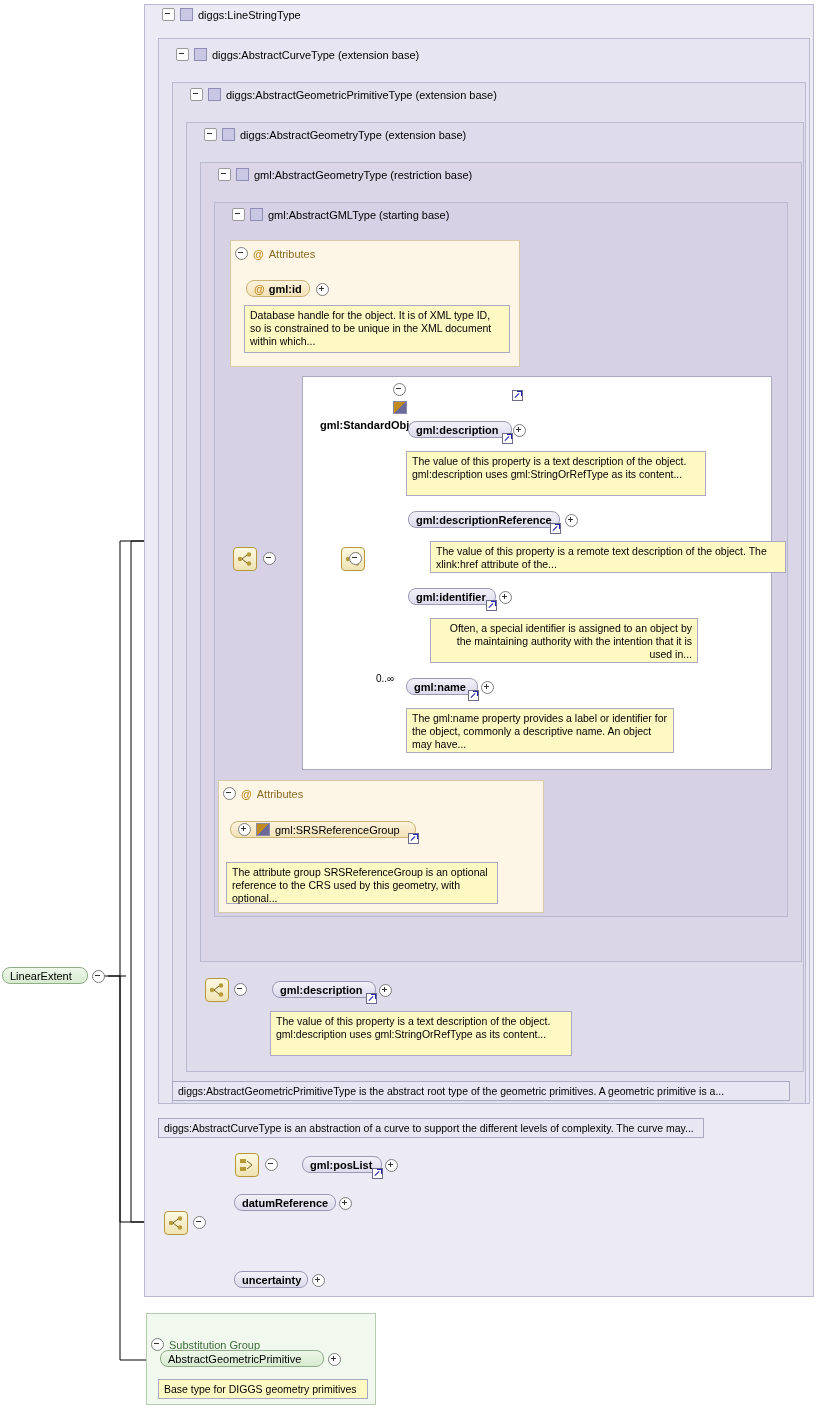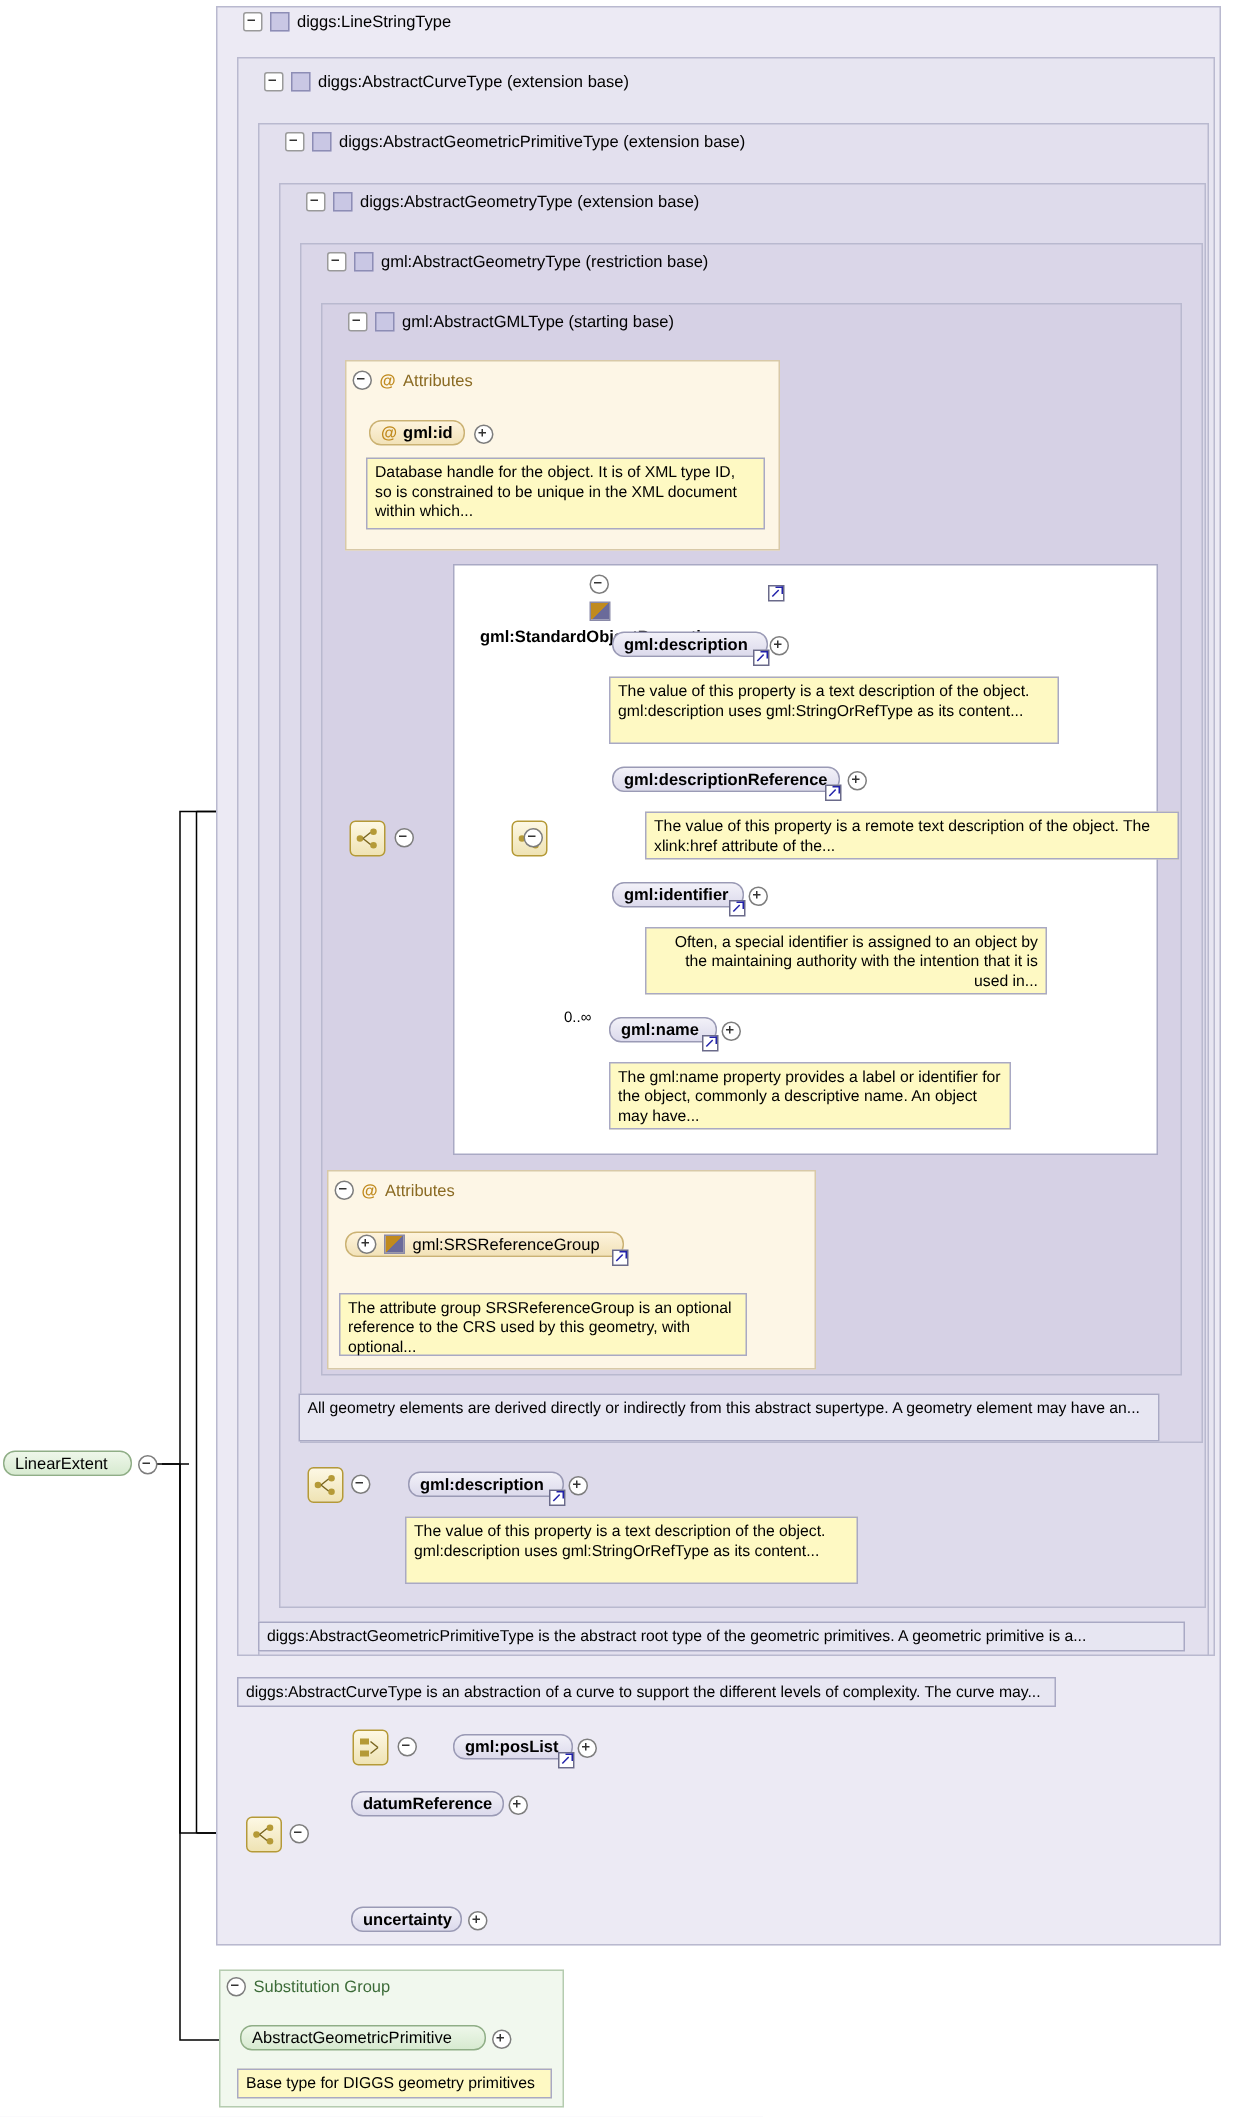--- a/index.html
+++ b/index.html
@@ -53,21 +53,21 @@
 
   .card{position:absolute;font-size:10px;color:#000;white-space:nowrap;}
 
   
   .lnk{position:absolute;width:9px;height:9px;border:1px solid #6a6a8a;background:#fff;}
   .lnk:after{content:"";position:absolute;left:1px;top:4px;width:6px;height:1px;background:#2222aa;transform:rotate(-45deg);}
   .lnk:before{content:"";position:absolute;left:4px;top:0px;width:4px;height:1px;border-top:1px solid #2222aa;border-right:1px solid #2222aa;height:4px;}
 
   
   .subsbox{position:absolute;box-sizing:border-box;border:1px solid #b5ccb0;background:#f1f8ee;}
-  .subs-hdr{position:absolute;display:flex;align-items:center;gap:5px;font-size:11px;color:#3c6b38;white-space:nowrap;}
+  .subs-hdr{position:absolute;display:flex;align-items:center;gap:5px;font-size:11px;color:#3c6b38;white-space:nowrap;margin-top:20px;}
 
   svg.conn{position:absolute;left:0;top:0;width:822px;height:1411px;pointer-events:none;}
 </style>
 </head>
 <body>
 
 <div id="root">
 
   <svg class="conn">
 
@@ -232,23 +232,20 @@
   <div class="pill grp" style="left:230px;top:821px;width:186px;">
     <span class="tinyplus" style="position:relative;left:0;top:0;display:inline-block;margin-right:5px;"></span>
     <span style="display:inline-block;width:12px;height:11px;background:linear-gradient(135deg,#c08a1e 0 50%,#6a6a9a 50% 100%);border:1px solid #8a8aa8;margin-right:5px;"></span>
     <span>gml:SRSReferenceGroup</span>
   </div>
   <div class="lnk" style="left:408px;top:833px;"></div>
   <div class="doc" style="left:226px;top:862px;width:272px;height:42px;">
     <span>The attribute group SRSReferenceGroup is an optional reference to the CRS used by this geometry, with optional...</span>
   </div>
 
-  <div class="doc wide" style="left:199px;top:929px;width:574px;height:32px;">
-    <span>All geometry elements are derived directly or indirectly from this abstract supertype. A geometry element may have an...</span>
-  </div>
 
   <div class="mg" style="left:205px;top:978px;">
     <svg width="18" height="18" viewBox="0 0 18 18">
         <circle cx="4" cy="9" r="2.2" fill="#b59a37"></circle>
         <circle cx="13" cy="4.5" r="2.2" fill="#b59a37"></circle>
         <circle cx="13" cy="13.5" r="2.2" fill="#b59a37"></circle>
         <path d="M6,9 L11,5 M6,9 L11,13" stroke="#7a6620" fill="none"></path>
       </svg>
   </div>
   <div class="tinyminus" style="left:234px;top:983px;"></div>

